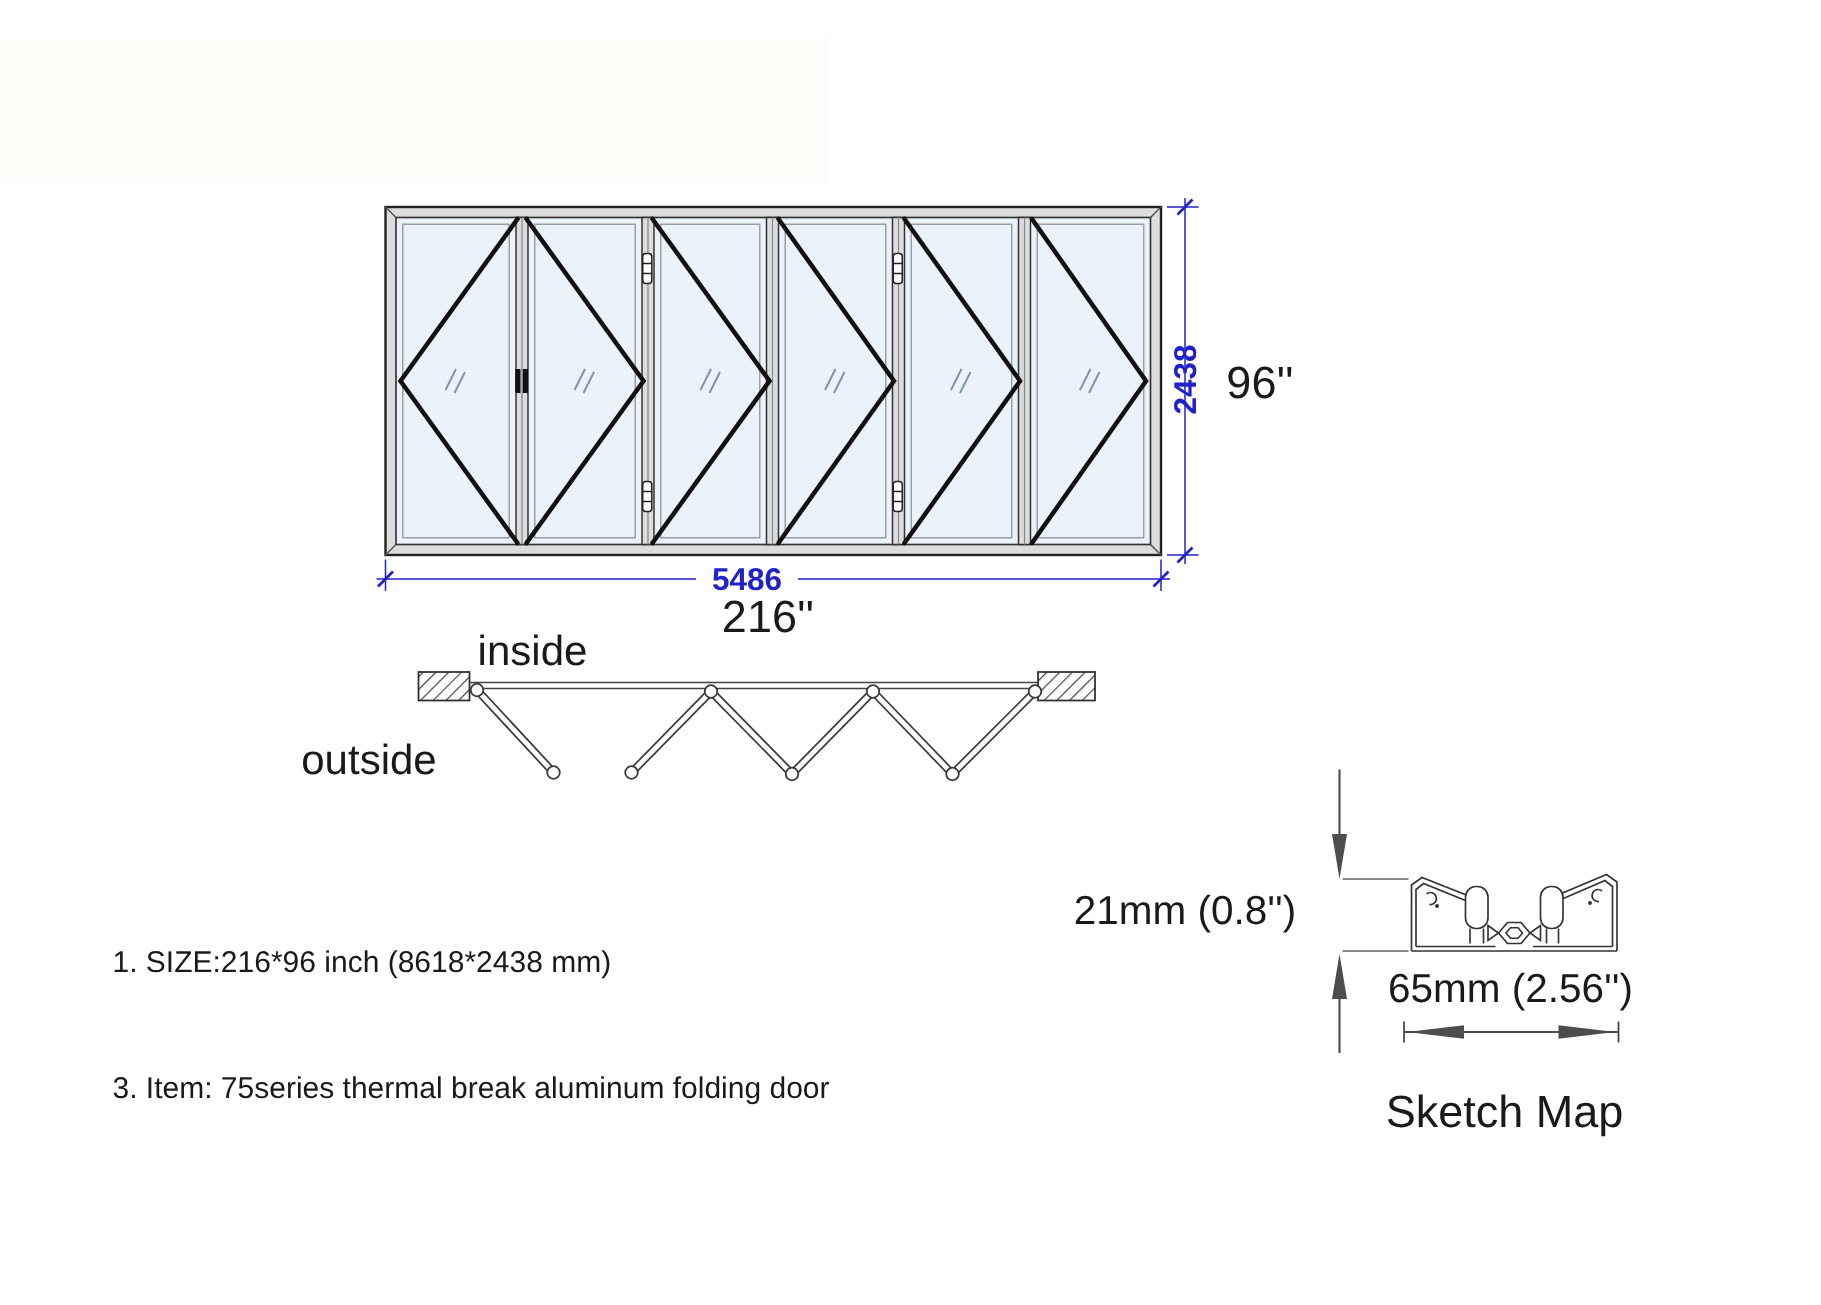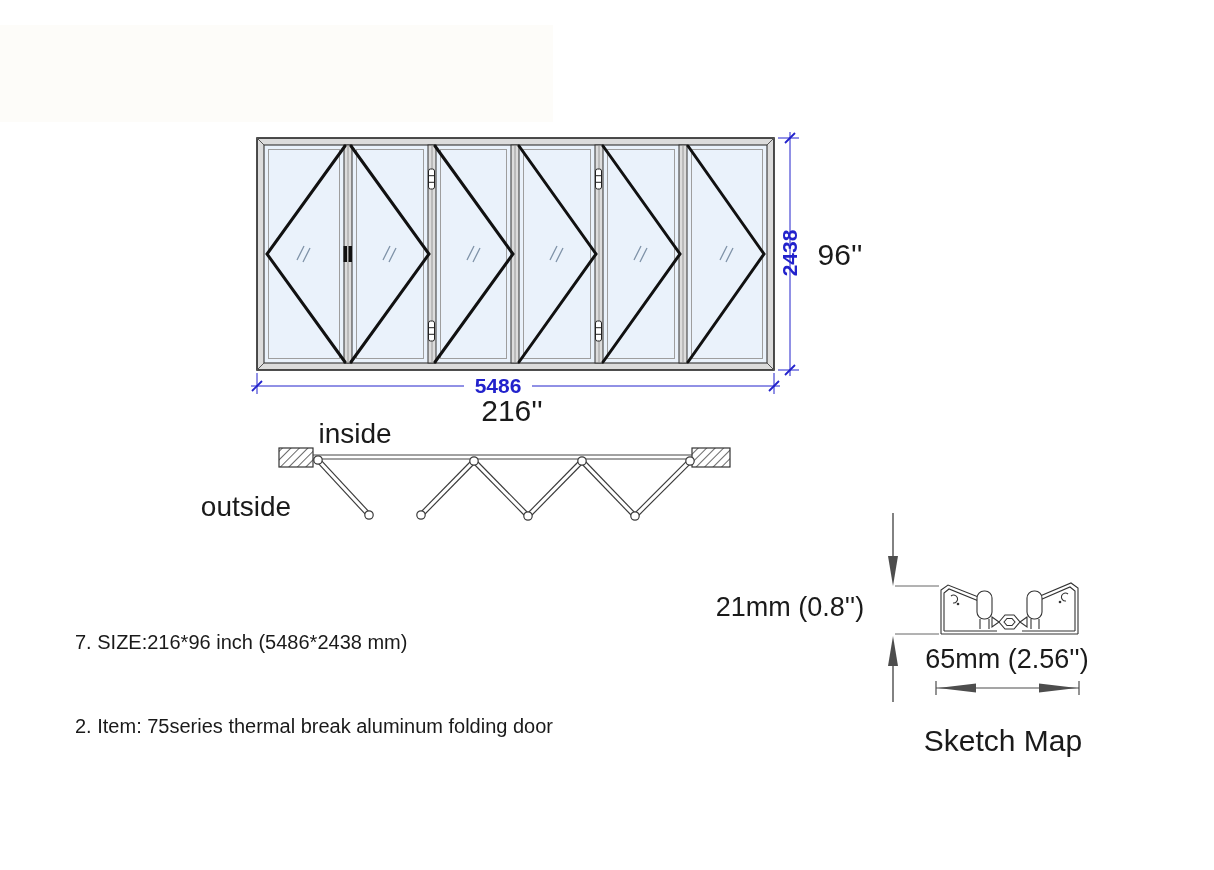--- a/index.html
+++ b/index.html
@@ -212,22 +212,22 @@
         <line x1="936" y1="688" x2="1079" y2="688" stroke="var(--arrow)" stroke-width="1.2"></line>
         <polygon points="938,688 976,683.5 976,692.5" fill="var(--arrow)"></polygon>
         <polygon points="1077,688 1039,683.5 1039,692.5" fill="var(--arrow)"></polygon>
       </g>
 
       <text class="t-sktitle" x="1003" y="751" text-anchor="middle">Sketch Map</text>
     </g>
   </svg>
 
   <div class="specs">
-    <div>7. SIZE:216*96 inch (5486*2438 mm)</div>
-    <div>2. Item: 75series thermal break aluminum folding door</div>
+    <div>1. SIZE:216*96 inch (8618*2438 mm)</div>
+    <div>3. Item: 75series thermal break aluminum folding door</div>
     
     
     
     
     
     
   </div>
 
 </div>
 

